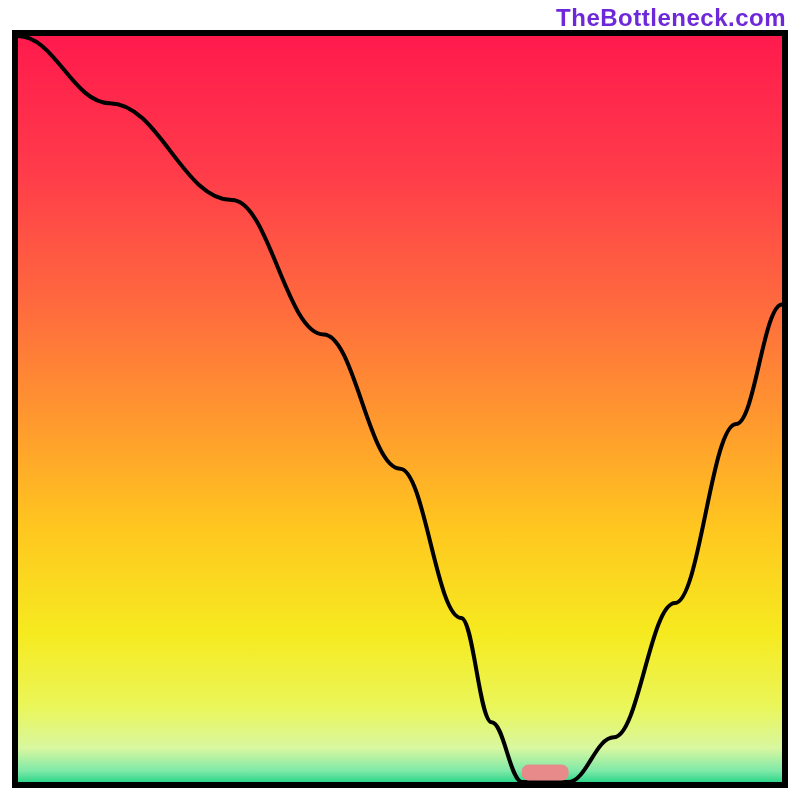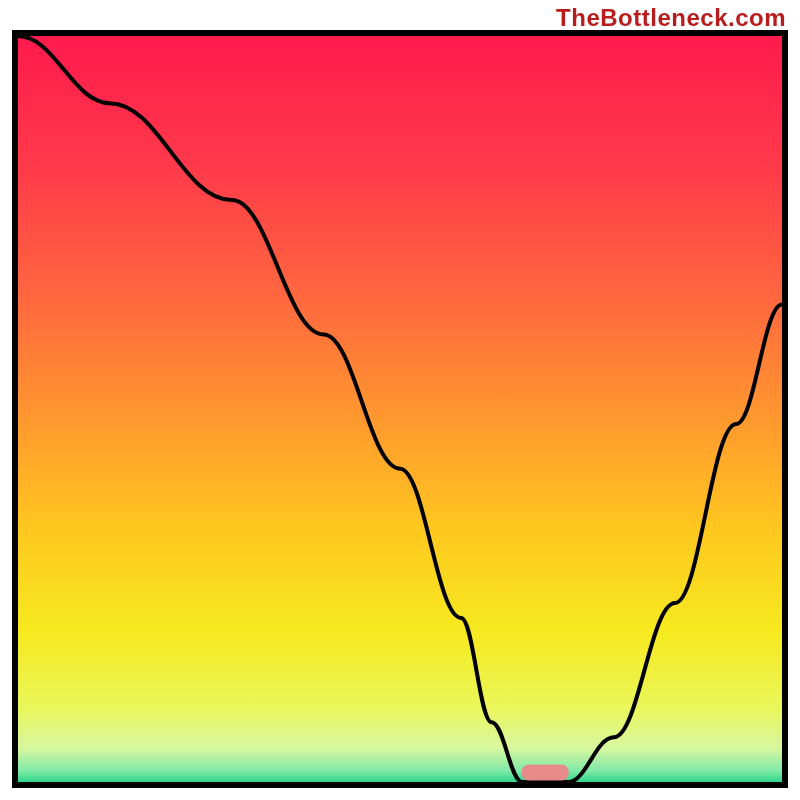--- a/index.html
+++ b/index.html
@@ -19,21 +19,21 @@
     border: 6px solid #000000;
     box-sizing: border-box;
     overflow: hidden;
   }
   .watermark {
     position: absolute;
     top: 4px;
     right: 14px;
     font-size: 24px;
     font-weight: bold;
-    color: #b91c1c;
+    color: #6d28d9;
     letter-spacing: 0.5px;
   }
   svg {
     display: block;
     width: 100%;
     height: 100%;
   }
 </style>
 </head>
 <body>

